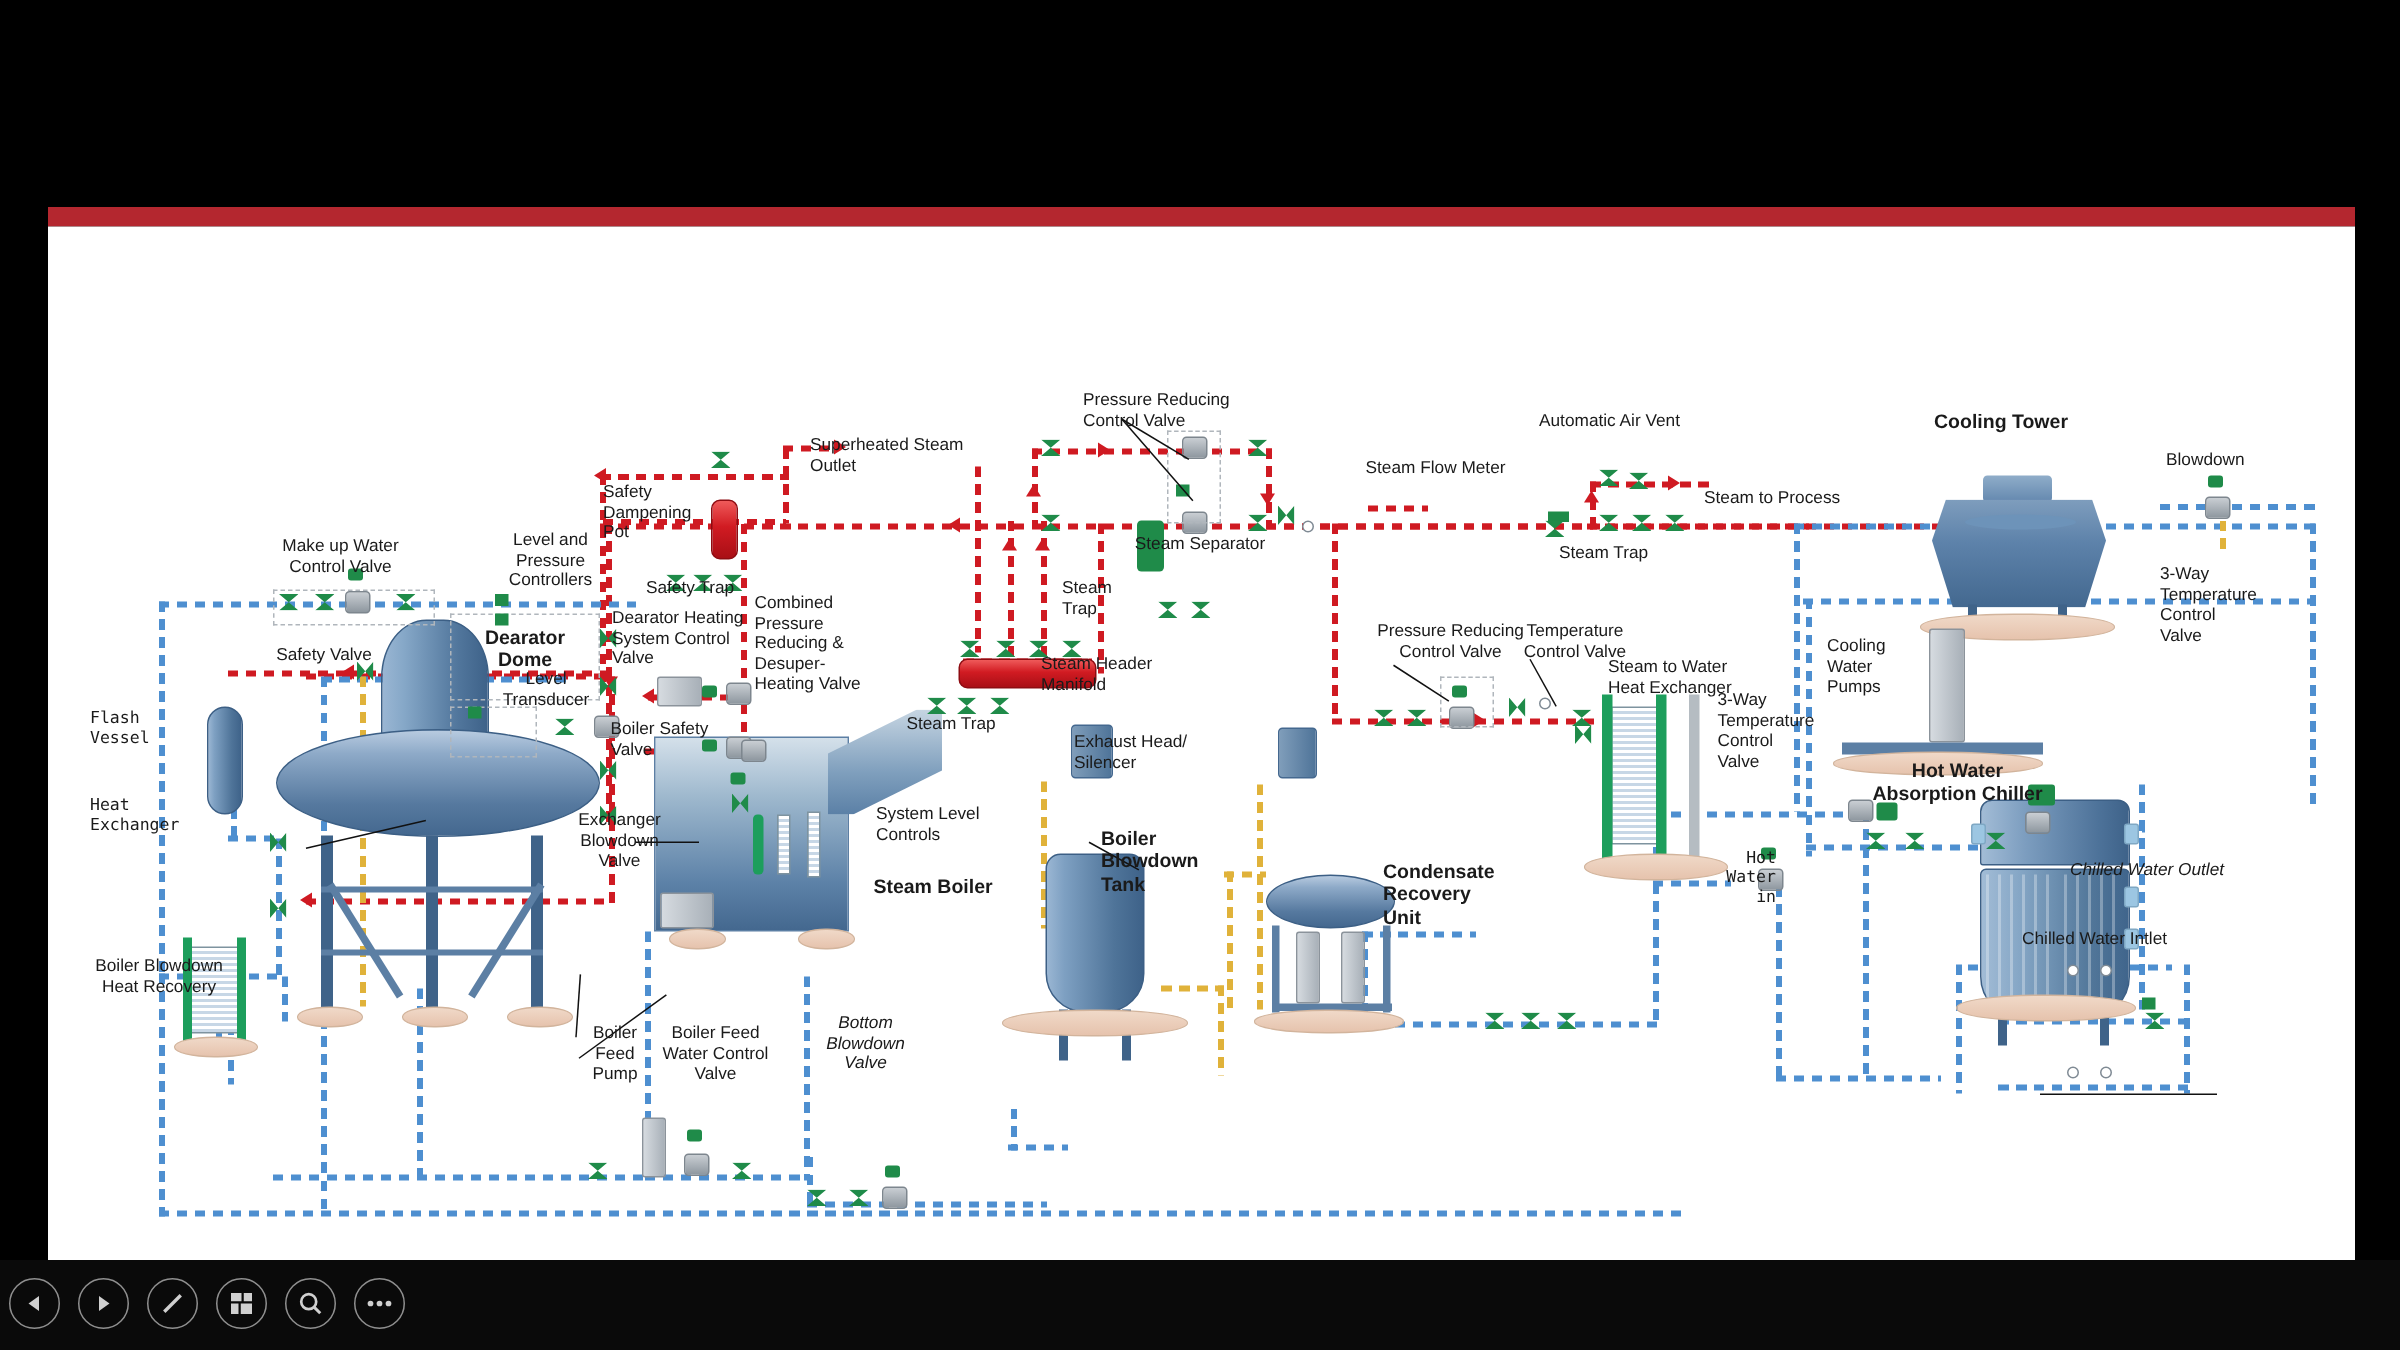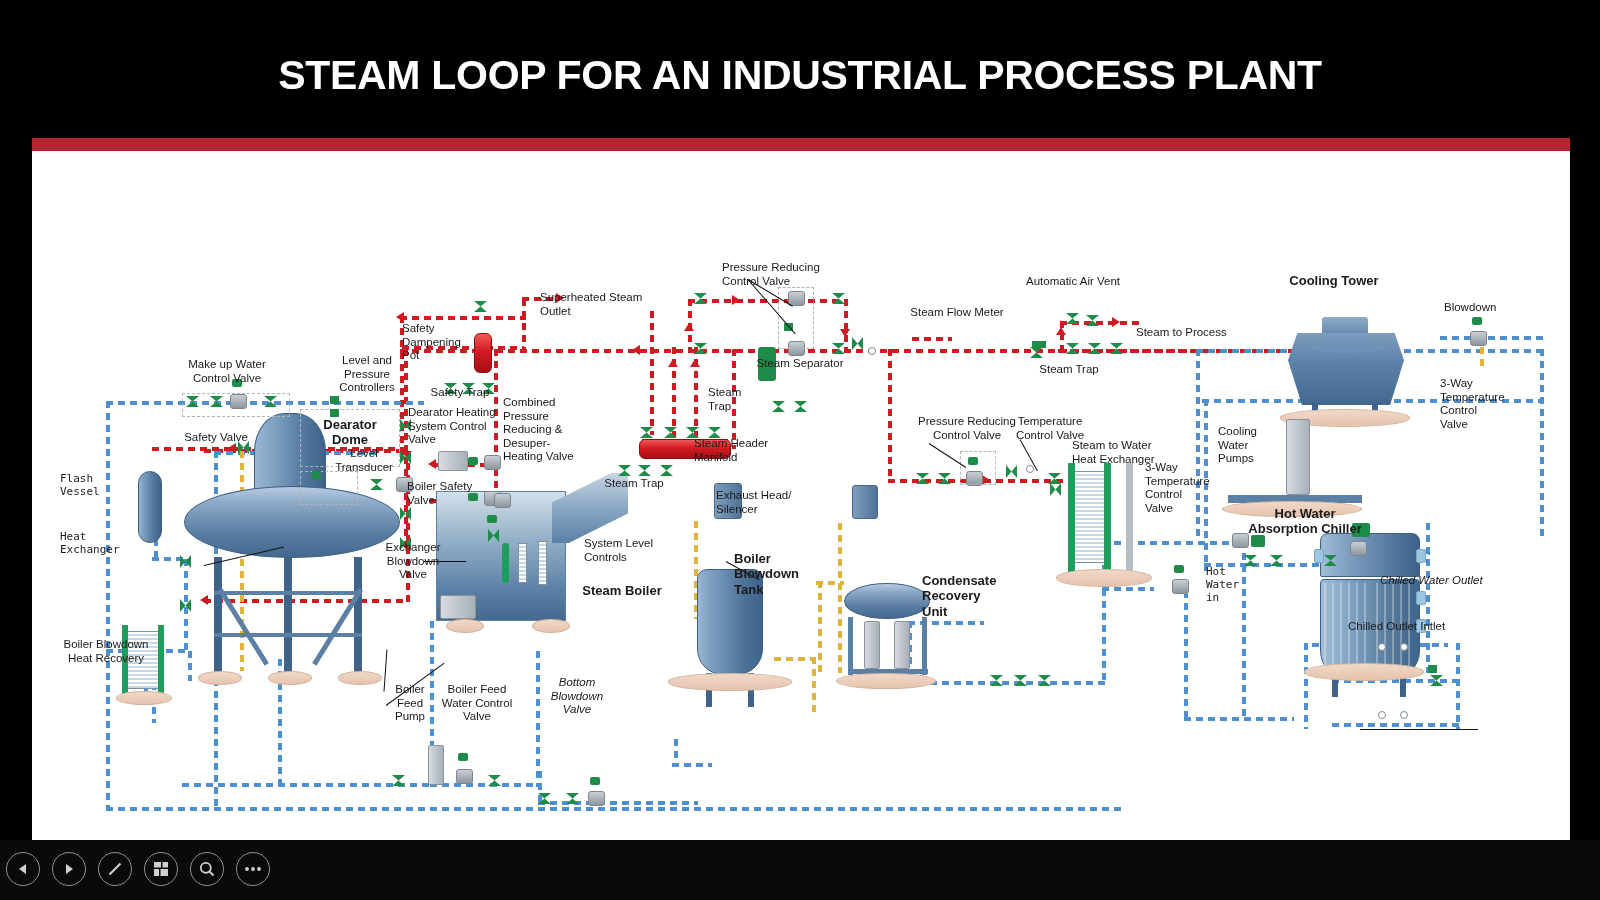--- a/index.html
+++ b/index.html
@@ -219,21 +219,20 @@
     border:1.5px solid #8f8f8f; background:transparent;
     display:flex; align-items:center; justify-content:center;
   }
   .tbtn svg { display:block; }
 </style>
 </head>
 <body>
 
 <div id="stage">
 
-  <div class="title">STEAM LOOP FOR AN INDUSTRIAL PROCESS PLANT</div>
 
   <div class="redbar"></div>
 
   <div class="canvas">
     <div class="diagram">
 
       <div class="pipe steam" style="left:370px; top:195px; width:122px;"></div>
       <div class="pipe steam v" style="left:490px; top:148px; height:50px;"></div>
       <div class="pipe steam" style="left:490px; top:146px; width:36px;"></div>
       <div class="arw r" style="left:524px; top:142px;"></div>
@@ -674,25 +673,25 @@
 Control
 Valve</div>
 
       <div class="lbl bold" style="left:1232px; top:122px; width:140px;">Cooling Tower</div>
       <div class="lbl left" style="left:1412px; top:150px; width:80px;">Blowdown</div>
       <div class="lbl left" style="left:1186px; top:274px; width:58px;">Cooling
 Water
 Pumps</div>
       <div class="lbl bold" style="left:1198px; top:355px; width:150px;">Hot Water
 Absorption Chiller</div>
-      <div class="lbl mono" style="left:1174px; top:415px; width:50px;">Hot
+      <div class="lbl mono" style="left:1102px; top:415px; width:50px;text-align:right;">Hot
 Water
 in</div>
       <div class="lbl left" style="left:1348px; top:423px; width:120px;font-style:italic;">Chilled Water Outlet</div>
-      <div class="lbl left" style="left:1316px; top:469px; width:120px;">Chilled Outlet Intlet</div>
+      <div class="lbl left" style="left:1316px; top:469px; width:120px;">Chilled Water Intlet</div>
 
     </div>
   </div>
 
   <div class="toolbar">
     <div class="tbtn" style="left:6px;">
       <span>
         <svg width="14" height="14" viewBox="0 0 14 14">
             <polygon points="10,2 10,12 3,7" fill="#d0d0d0"></polygon>
           </svg>

